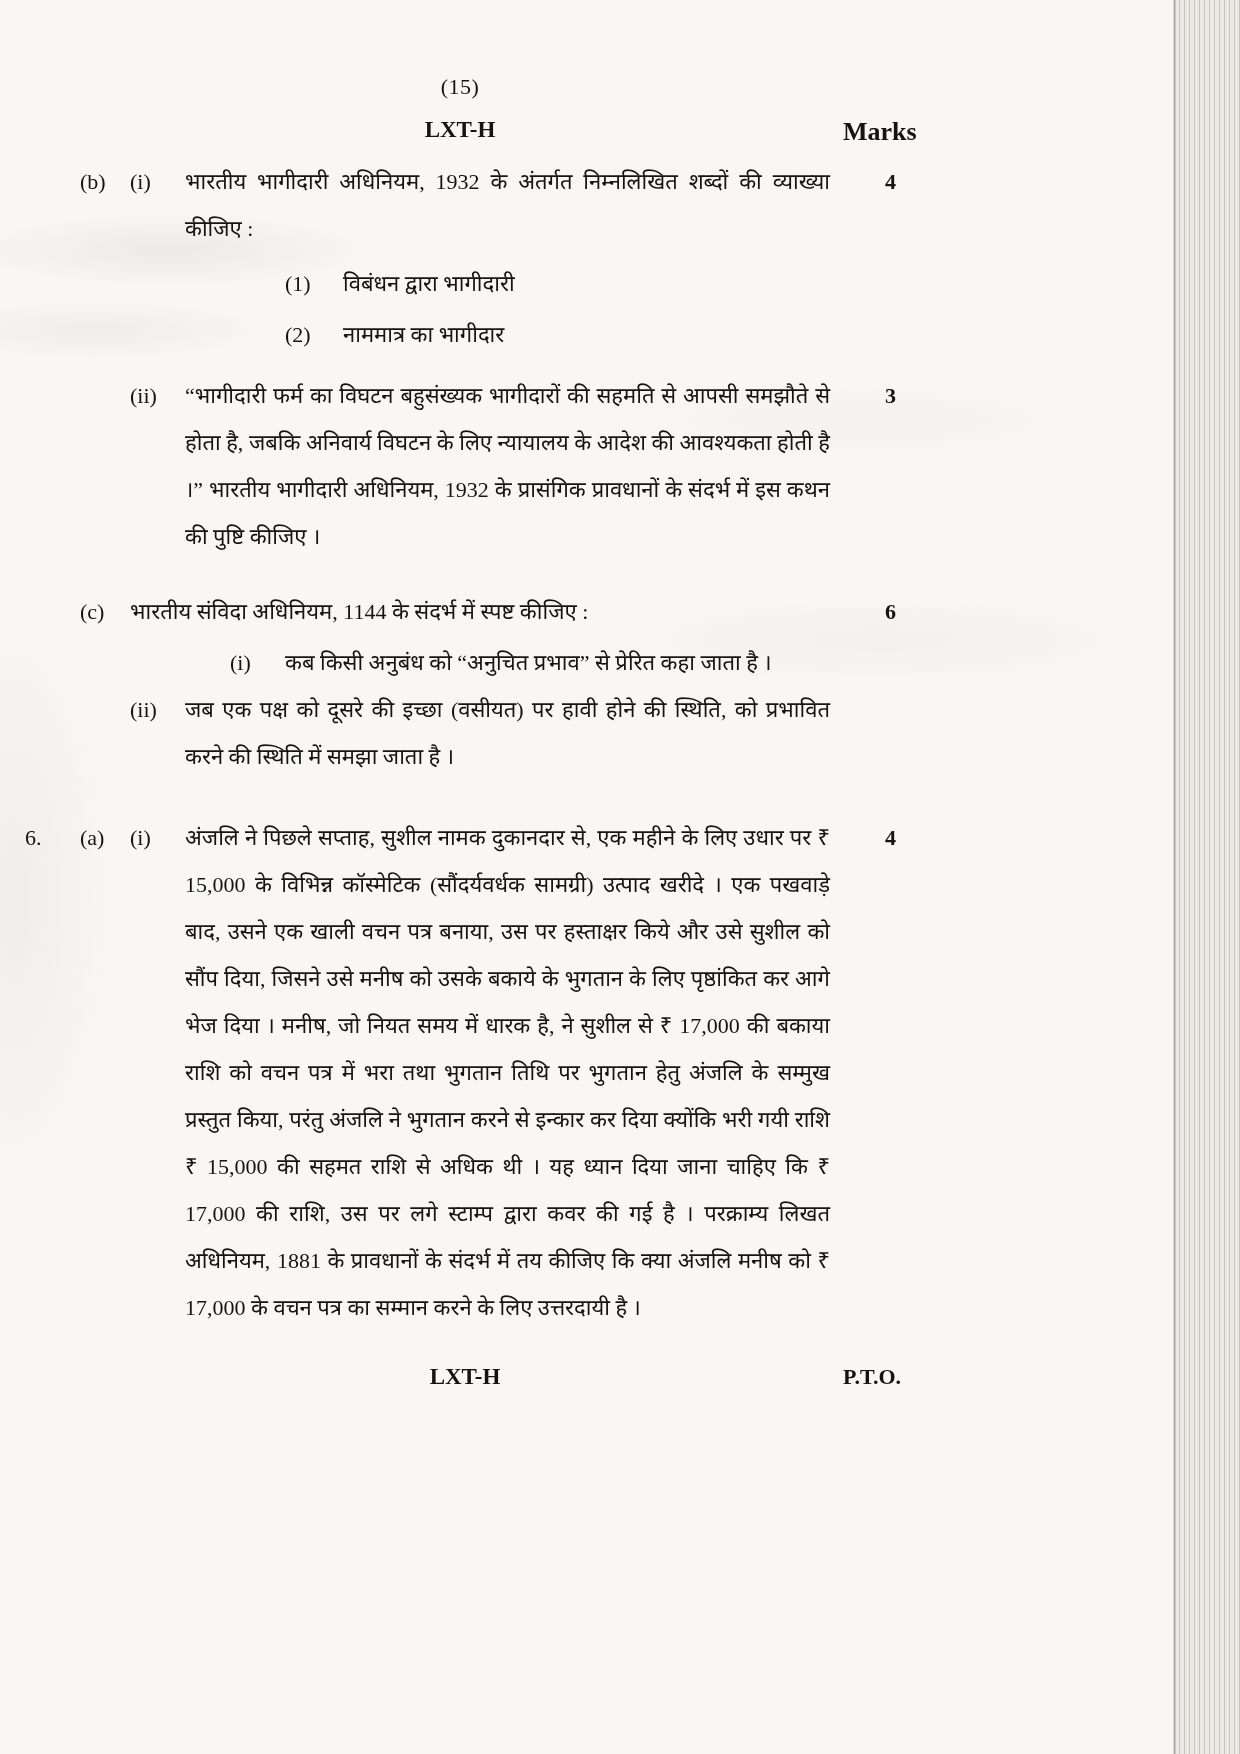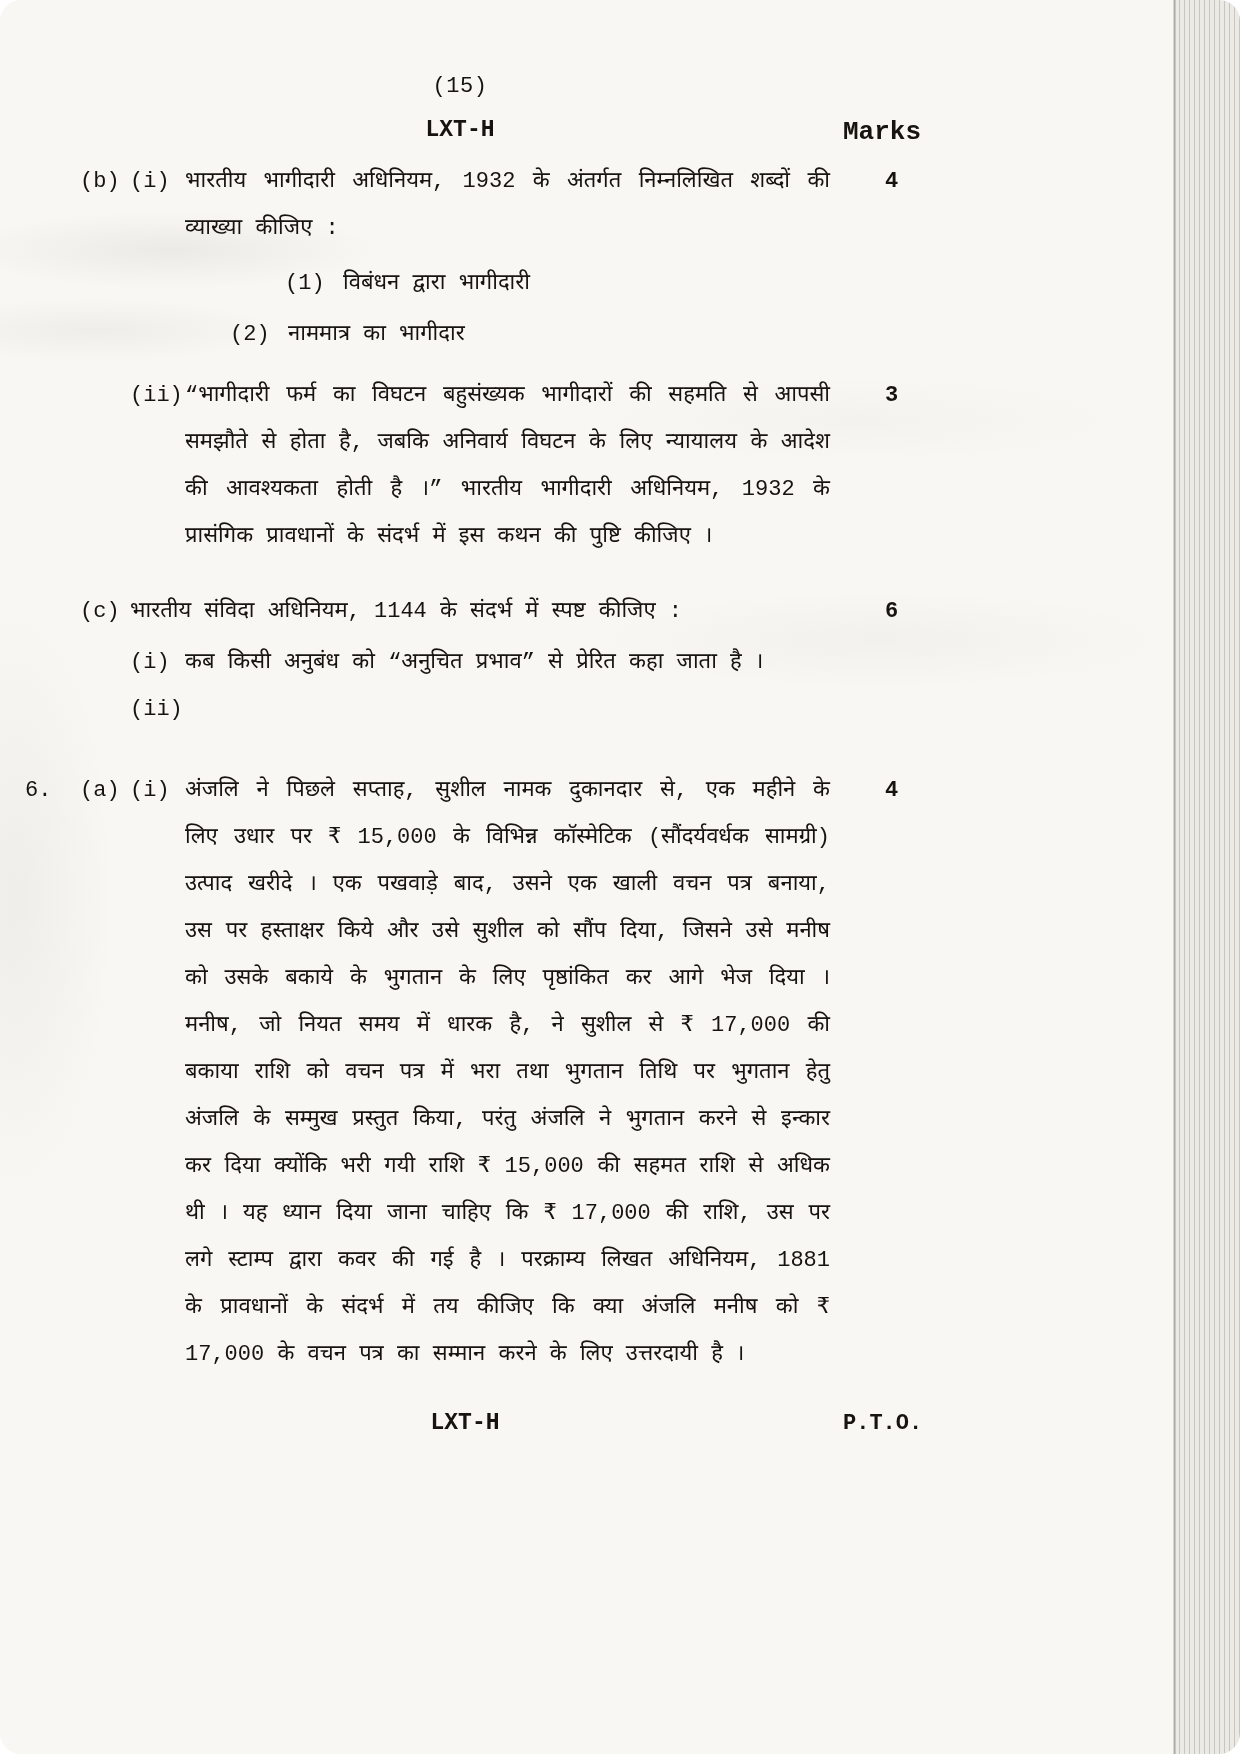--- a/index.html
+++ b/index.html
@@ -8,23 +8,22 @@
     width: 1240px;
     height: 1754px;
     background-color: #f8f7f3;
     background-image:
       radial-gradient(ellipse 300px 55px at 170px 250px, rgba(120,120,116,0.10), transparent 70%),
       radial-gradient(ellipse 260px 45px at 95px 330px, rgba(120,120,116,0.08), transparent 70%),
       radial-gradient(ellipse 140px 420px at 15px 900px, rgba(125,125,122,0.08), transparent 70%),
       radial-gradient(ellipse 420px 70px at 880px 640px, rgba(125,125,122,0.05), transparent 70%),
       radial-gradient(ellipse 380px 60px at 860px 420px, rgba(125,125,122,0.04), transparent 70%);
     overflow: hidden;
-    font-family: Liberation Mono, monospace;
+    font-family: Liberation Serif, serif;
     color: #17140f;
-    border-radius: 21px;
   }
   .binding-strip {
     position: absolute;
     top: 0; right: 0;
     width: 66px; height: 100%;
     background:
       linear-gradient(90deg, rgba(90,90,88,0.25) 0 2px, transparent 2px),
       repeating-linear-gradient(90deg, #c7c5c0 0 1.5px, #eceae5 1.5px 5px);
     border-left: 1px solid #d8d6d1;
   }
@@ -47,21 +46,21 @@
   .row { display: flex; position: relative; align-items: flex-start; }
   .c0 { width: 55px; flex: 0 0 55px; }
   .c1 { width: 50px; flex: 0 0 50px; }
   .c2 { width: 55px; flex: 0 0 55px; }
   .qtext { width: 645px; flex: 0 0 645px; text-align: justify; }
   .qtext-wide { width: 700px; flex: 0 0 700px; text-align: justify; }
   .sublbl { display: inline-block; width: 58px; }
   .sub-indent { padding-left: 45px; }
   .marks { position: absolute; left: 860px; top: 0; font-weight: 700; }
   .mt8  { margin-top: 8px; justify-content: flex-end; }
-  .mt6  { margin-top: 4px; }
+  .mt6  { margin-top: 4px; justify-content: flex-end; }
   .mt12 { margin-top: 14px; }
   .mt28 { margin-top: 28px; }
   .mt36 { margin-top: 34px; }
   .footer-row { position: relative; margin-top: 22px; height: 47px; }
   .footer-code {
     position: absolute; left: 0; width: 880px; text-align: center;
     font-size: 23px; font-weight: 700;
   }
   .footer-pto { position: absolute; left: 818px; font-size: 22px; font-weight: 700; }
 </style>
@@ -124,20 +123,21 @@
       <span class="c0"></span>
       <span class="c1"></span>
       <span class="c2">(i)</span>
       <div class="qtext">कब किसी अनुबंध को “अनुचित प्रभाव” से प्रेरित कहा जाता है ।</div>
     </div>
 
     <div class="row">
       <span class="c0"></span>
       <span class="c1"></span>
       <span class="c2">(ii)</span>
+      <div class="qtext">जब एक पक्ष को दूसरे की इच्छा (वसीयत) पर हावी होने की स्थिति, को प्रभावित करने की स्थिति में समझा जाता है ।</div>
     </div>
 
     <div class="row mt36">
       <span class="c0">6.</span>
       <span class="c1">(a)</span>
       <span class="c2">(i)</span>
       <div class="qtext">अंजलि ने पिछले सप्ताह, सुशील नामक दुकानदार से, एक महीने के लिए उधार पर ₹ 15,000 के विभिन्न कॉस्मेटिक (सौंदर्यवर्धक सामग्री) उत्पाद खरीदे । एक पखवाड़े बाद, उसने एक खाली वचन पत्र बनाया, उस पर हस्ताक्षर किये और उसे सुशील को सौंप दिया, जिसने उसे मनीष को उसके बकाये के भुगतान के लिए पृष्ठांकित कर आगे भेज  दिया । मनीष, जो नियत समय में धारक है, ने सुशील से ₹ 17,000 की बकाया राशि को वचन पत्र में भरा तथा भुगतान तिथि पर भुगतान हेतु अंजलि के सम्मुख प्रस्तुत किया, परंतु अंजलि ने भुगतान करने से इन्कार कर दिया क्योंकि भरी गयी राशि ₹ 15,000 की सहमत राशि से अधिक थी । यह ध्यान दिया जाना चाहिए कि ₹ 17,000 की राशि, उस पर लगे स्टाम्प द्वारा कवर की गई है । परक्राम्य लिखत अधिनियम, 1881 के प्रावधानों के संदर्भ में तय कीजिए कि क्या अंजलि मनीष को ₹ 17,000 के वचन पत्र का सम्मान करने के लिए उत्तरदायी है ।</div>
       <span class="marks">4</span>
     </div>
 

